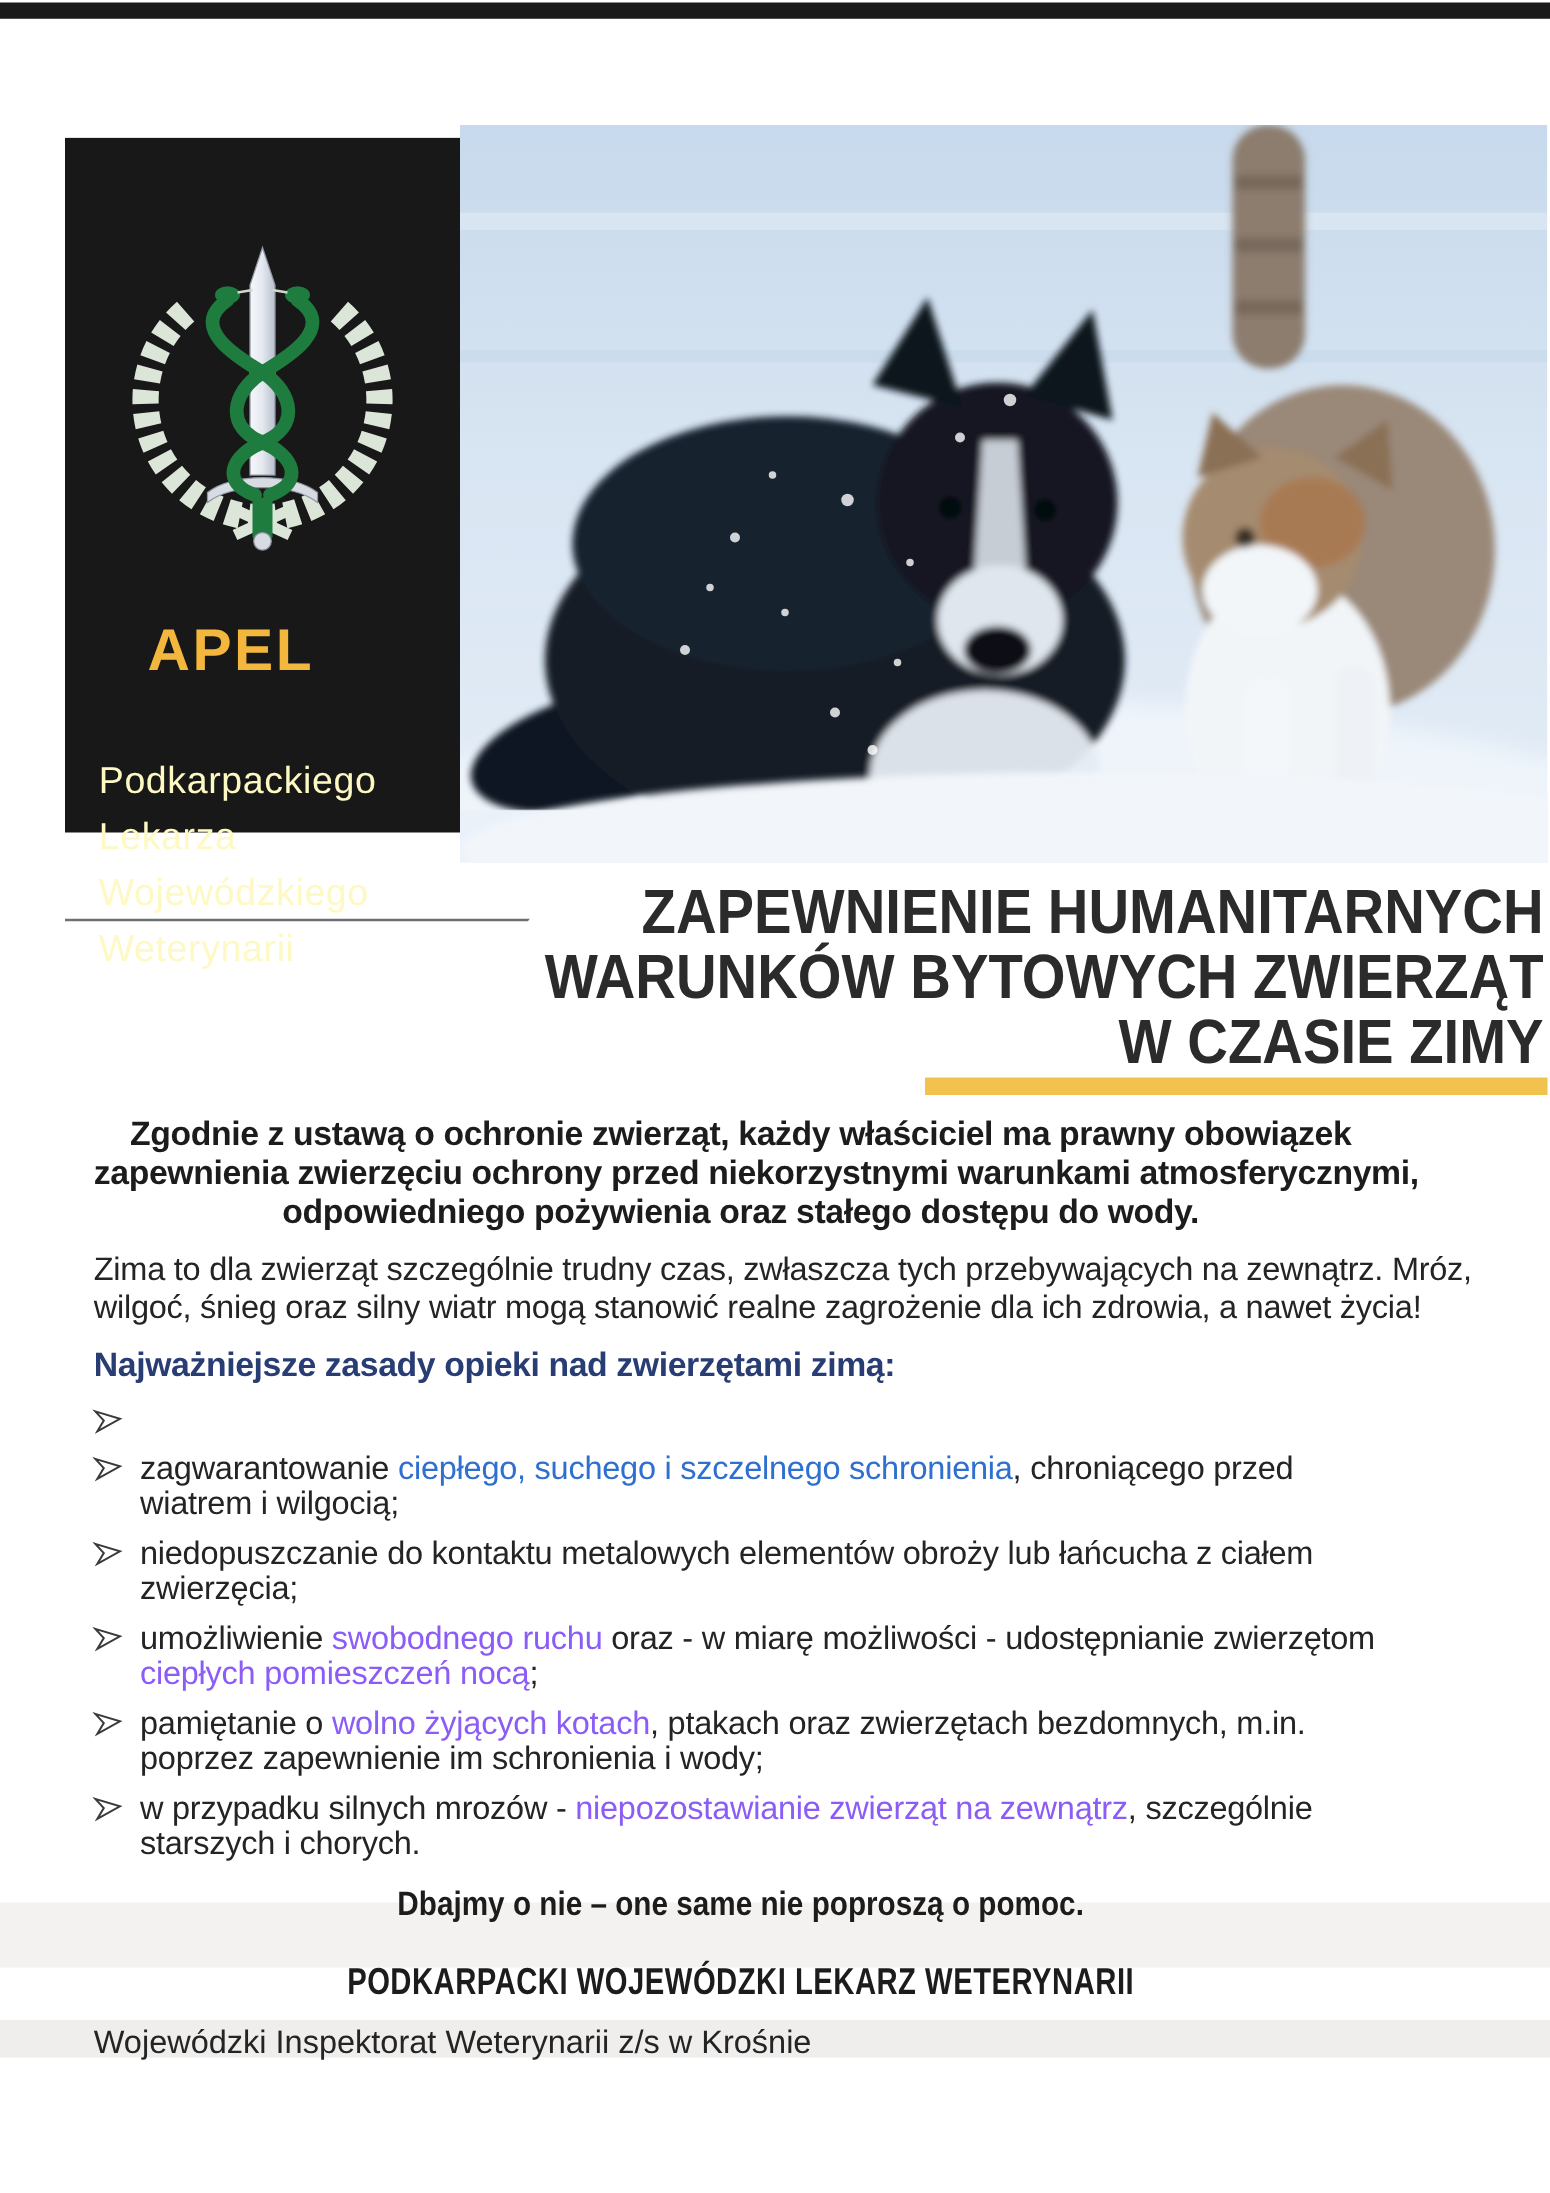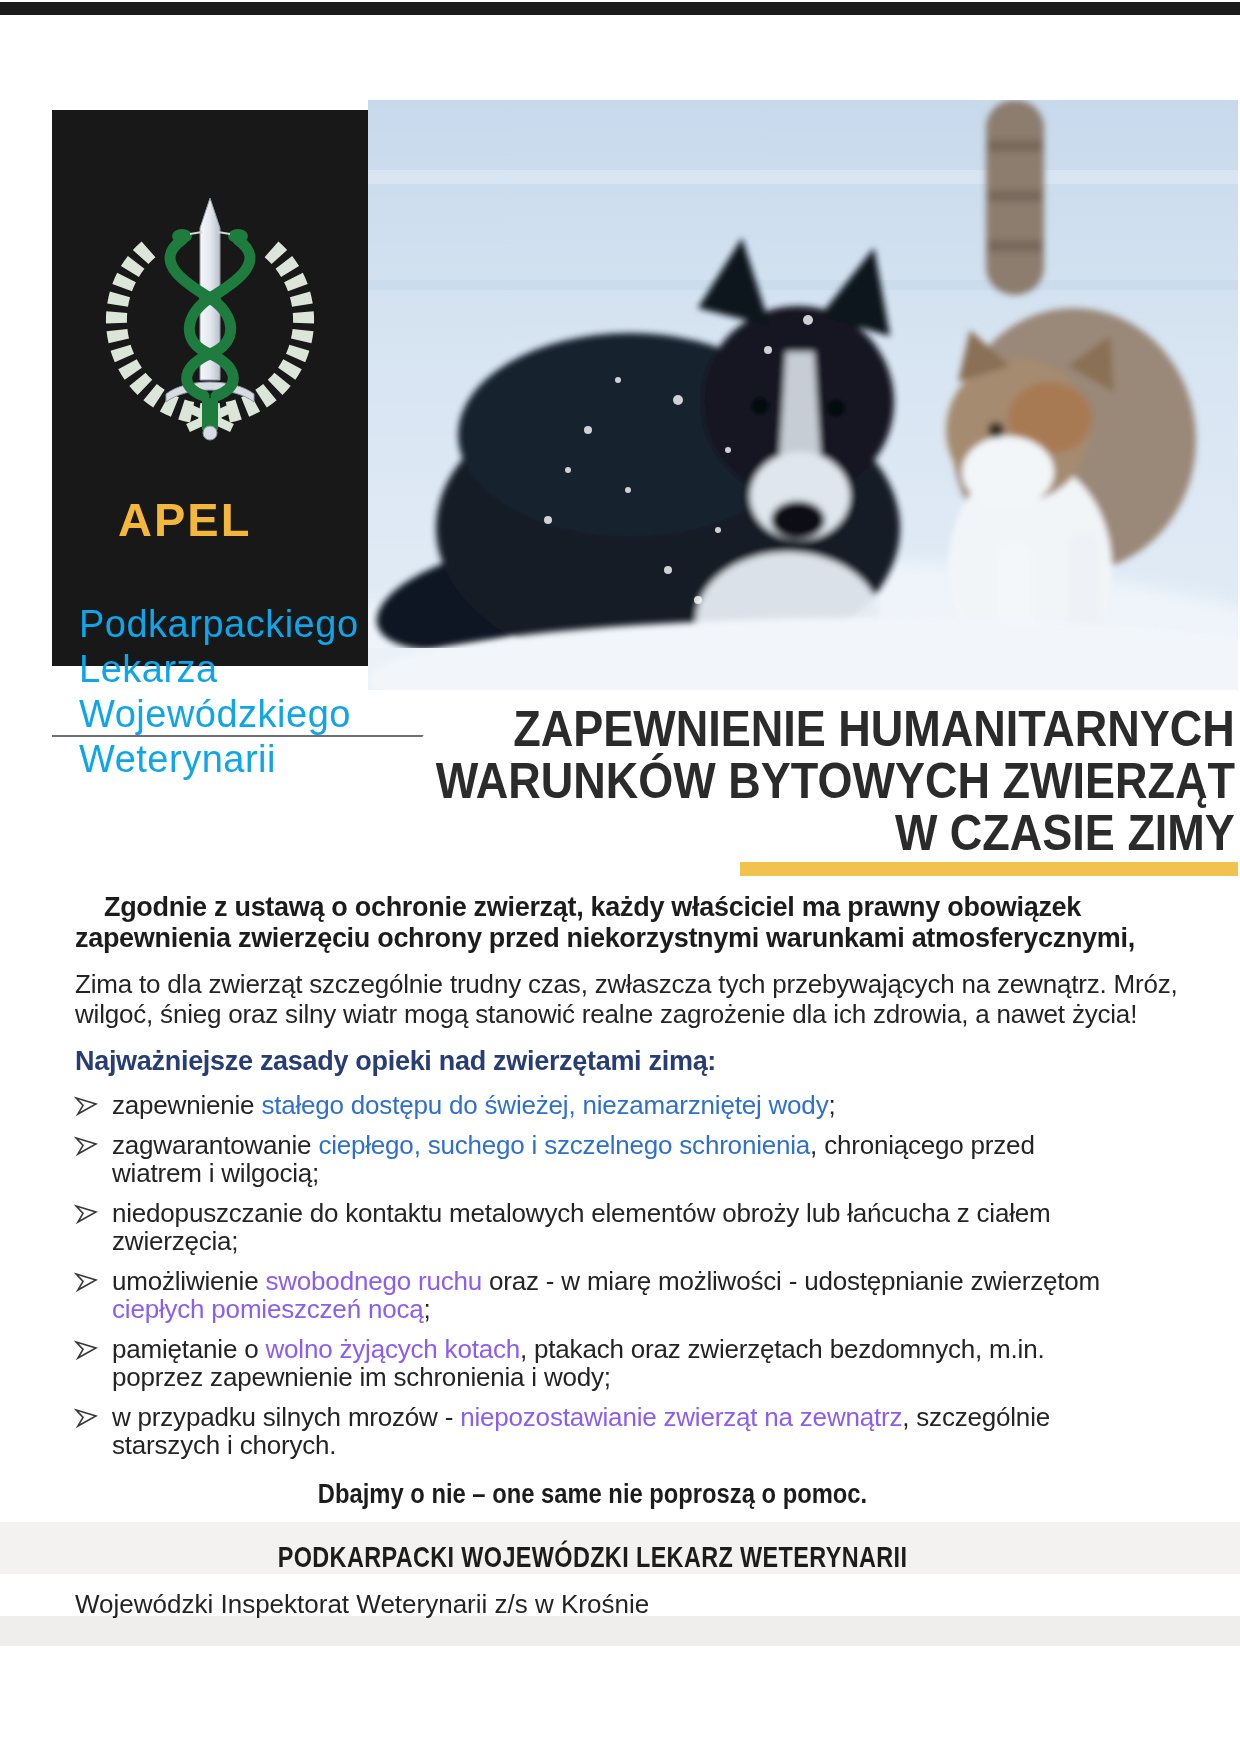--- a/index.html
+++ b/index.html
@@ -14,21 +14,21 @@
     position:absolute;left:52px;top:110px;width:403px;height:556px;background:#181818;
     clip-path:polygon(0 0,316px 0,316px 580px,403px 580px,278px 760px,0 760px);
   }
   .left-panel .scanline{position:absolute;left:0;top:625px;width:100%;height:2px;background:#2e3338;opacity:.7;}
   .logo{position:absolute;left:36px;top:72px;width:244px;height:260px;}
   .apel{
     position:absolute;left:66px;top:382px;font-size:47px;font-weight:bold;
     color:#f2b73c;letter-spacing:2px;
   }
   .org{
-    position:absolute;left:27px;top:492px;font-size:38px;line-height:45px;color:#0ea5e9;
+    position:absolute;left:27px;top:492px;font-size:30px;line-height:45px;color:#fef9c3;
     letter-spacing:.5px;
   }
   
   .photo{position:absolute;left:368px;top:100px;width:870px;height:590px;overflow:hidden;}
   .photo svg{display:block;width:100%;height:100%;}
   
   .headline{
     position:absolute;right:5px;top:703px;text-align:right;
     font-size:50px;line-height:52px;font-weight:bold;color:#2b2b2b;
     transform:scaleX(.9);transform-origin:top right;white-space:nowrap;letter-spacing:0px;
@@ -173,32 +173,32 @@
   <div>ZAPEWNIENIE HUMANITARNYCH</div>
   <div>WARUNKÓW BYTOWYCH ZWIERZĄT</div>
   <div>W CZASIE ZIMY</div>
 </div>
 <div class="accent-bar"></div>
 
 <div class="content">
   <div class="intro">
     <div>Zgodnie z ustawą o ochronie zwierząt, każdy właściciel ma prawny obowiązek</div>
     <div>zapewnienia zwierzęciu ochrony przed niekorzystnymi warunkami atmosferycznymi,</div>
+    <div>odpowiedniego pożywienia oraz stałego dostępu do wody.</div>
   </div>
   <div class="para">
     <div>Zima to dla zwierząt szczególnie trudny czas, zwłaszcza tych przebywających na zewnątrz. Mróz,</div>
     <div>wilgoć, śnieg oraz silny wiatr mogą stanowić realne zagrożenie dla ich zdrowia, a nawet życia!</div>
   </div>
   <div class="list-heading">Najważniejsze zasady opieki nad zwierzętami zimą:</div>
   <ul class="rules">
       <li>
         <svg class="arrow" viewBox="0 0 24 24">
           <polygon points="2,4 21,12 2,20 8,12"></polygon>
         </svg>
-        <span class="txt"><span>zapewnienie </span><span class="seg-blue">stałego dostępu do świeżej, niezamarzniętej wody</span><span>;</span></span>
       </li>
       <li>
         <svg class="arrow" viewBox="0 0 24 24">
           <polygon points="2,4 21,12 2,20 8,12"></polygon>
         </svg>
         <span class="txt"><span>zagwarantowanie </span><span class="seg-blue">ciepłego, suchego i szczelnego schronienia</span><span>, chroniącego przed wiatrem i wilgocią;</span></span>
       </li>
       <li>
         <svg class="arrow" viewBox="0 0 24 24">
           <polygon points="2,4 21,12 2,20 8,12"></polygon>

